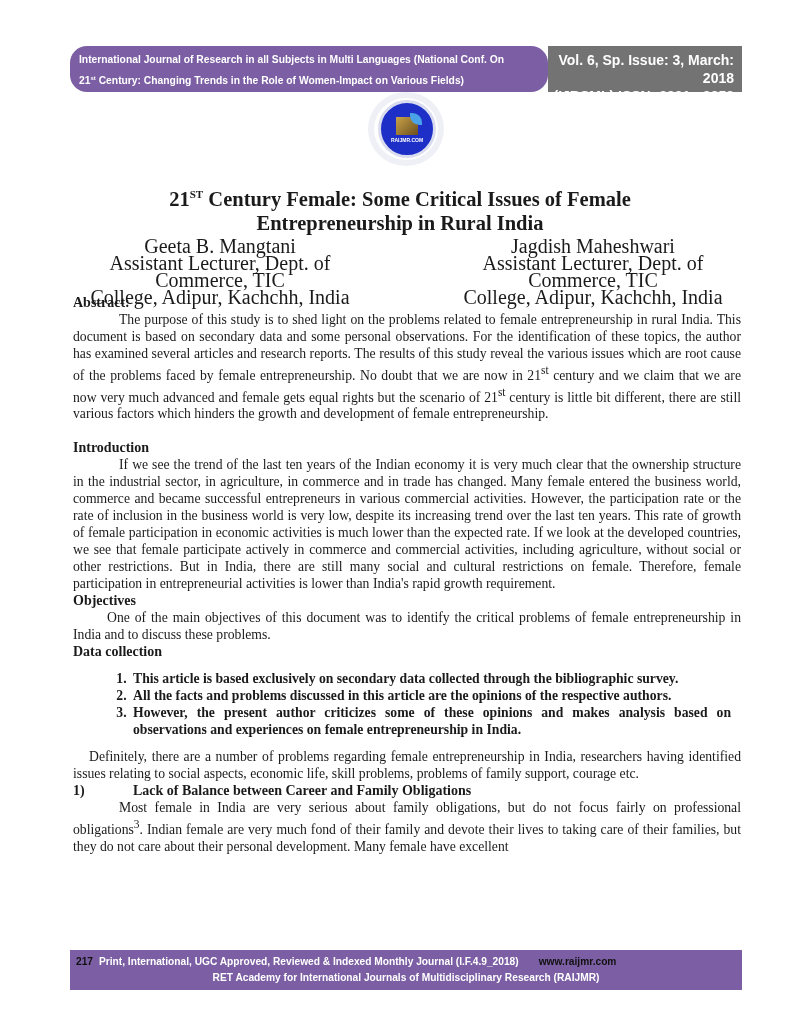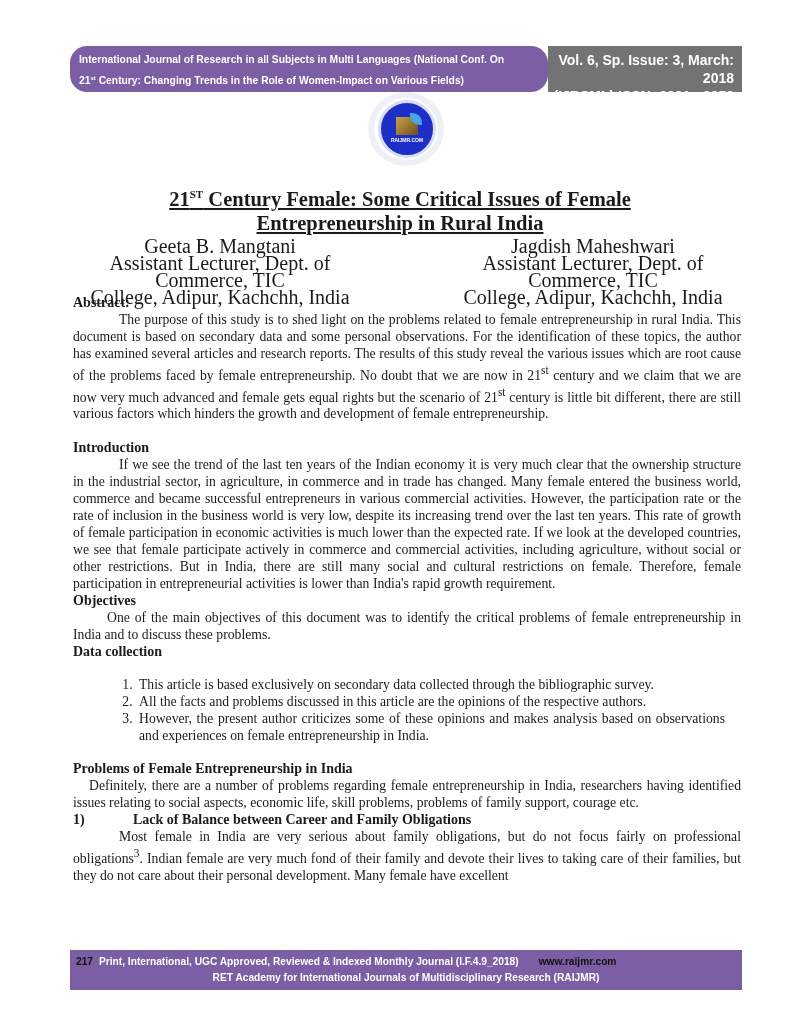--- a/index.html
+++ b/index.html
@@ -14,34 +14,34 @@
     .logo { position: absolute; left: 378px; top: 100px; width: 58px; height: 58px; border-radius: 50%;
             background: #1e2fc8; border: 3px solid #d9dcef; box-sizing: border-box; display: flex;
             align-items: center; justify-content: center; flex-direction: column; }
     .logo-mark { width: 22px; height: 18px; background: linear-gradient(135deg, #c9a24a, #6b4f1d); position: relative; margin-top: 2px; }
     .logo-mark::after { content: ""; position: absolute; right: -4px; top: -4px; width: 12px; height: 12px;
                         background: #4aa3e8; border-radius: 0 80% 0 80%; }
     .logo-text { color: #fff; font-family: "Liberation Sans", sans-serif; font-size: 5px; font-weight: bold; margin-top: 2px; }
     .logo-ring { position: absolute; left: 368px; top: 92px; width: 76px; height: 74px; border-radius: 50%;
                  border: 6px solid #eef0f6; box-sizing: border-box; }
     .title { position: absolute; left: 60px; top: 182px; width: 680px; text-align: center; font-weight: bold;
-             font-size: 20.5px; line-height: 24px; text-decoration: underline; }
+             font-size: 20.5px; line-height: 24px; }
     .title sup { font-size: 11px; }
     .authors { position: absolute; top: 238px; left: 60px; width: 680px; display: flex; justify-content: space-between; }
     .author { text-align: center; font-size: 20px; line-height: 17px; }
     .author.a1 { width: 300px; margin-left: 10px; }
     .author.a2 { width: 310px; margin-right: -8px; }
     .content { position: absolute; left: 73px; top: 294px; width: 668px; font-size: 13.7px; line-height: 17px; text-align: justify; }
     .content p { margin: 0; }
     .h { font-weight: bold; font-size: 14px; }
     .indent { text-indent: 46px; }
     .indent-s { text-indent: 34px; }
     .indent-xs { text-indent: 16px; }
     .gap { height: 17px; }
-    ol { margin: 16px; padding-left: 47px; }
+    ol { margin: 10px; padding-left: 47px; font-weight: bold; }
     ol li { padding-left: 3px; }
     .sub-h { display: flex; font-weight: bold; font-size: 14px; }
     .sub-h .num { width: 60px; }
     .footer { position: absolute; left: 70px; top: 950px; width: 672px; height: 40px; background: #7b5ea3;
               font-family: "Liberation Sans", sans-serif; font-weight: bold; font-size: 10.2px; line-height: 16px;
               color: #fff; box-sizing: border-box; padding: 4px 6px 0 6px; }
     .footer .line1 { white-space: nowrap; }
     .footer .pg { color: #111; margin-right: 6px; }
     .footer .url { color: #111; margin-left: 20px; }
     .footer .line2 { text-align: center; }
@@ -91,21 +91,20 @@
   <p class="h">Introduction</p>
   <p class="indent">If we see the trend of the last ten years of the Indian economy it is very much clear that the ownership structure in the industrial sector, in agriculture, in commerce and in trade has changed. Many female entered the business world, commerce and became successful entrepreneurs in various commercial activities. However, the participation rate or the rate of inclusion in the business world is very low, despite its increasing trend over the last ten years. This rate of growth of female participation in economic activities is much lower than the expected rate. If we look at the developed countries, we see that female participate actively in commerce and commercial activities, including agriculture, without social or other restrictions. But in India, there are still many social and cultural restrictions on female. Therefore, female participation in entrepreneurial activities is lower than India's rapid growth requirement.</p>
   <p class="h">Objectives</p>
   <p class="indent-s">One of the main objectives of this document was to identify the critical problems of female entrepreneurship in India and to discuss these problems.</p>
   <p class="h">Data collection</p>
   <ol>
     <li>This article is based exclusively on secondary data collected through the bibliographic survey.</li>
     <li>All the facts and problems discussed in this article are the opinions of the respective authors.</li>
     <li>However, the present author criticizes some of these opinions and makes analysis based on observations and experiences on female entrepreneurship in India.</li>
   </ol>
-  <p class="h">Problems of Female Entrepreneurship in India</p>
   <p class="indent-xs">Definitely, there are a number of problems regarding female entrepreneurship in India, researchers having identified issues relating to social aspects, economic life, skill problems, problems of family support, courage etc.</p>
   <div class="sub-h">
     <span class="num">1)</span>
     <span>Lack of Balance between Career and Family Obligations</span>
   </div>
   <p class="indent"><span>Most female in India are very serious about family obligations, but do not focus fairly on professional obligations</span><sup>3</sup><span>. Indian female are very much fond of their family and devote their lives to taking care of their families, but they do not care about their personal development. Many female have excellent</span></p>
 </div>
 
 <div class="footer">
   <div class="line1"><span class="pg">217</span><span>Print, International, UGC Approved,  Reviewed &amp; Indexed Monthly Journal (I.F.4.9_2018)</span><span class="url">www.raijmr.com</span></div>

